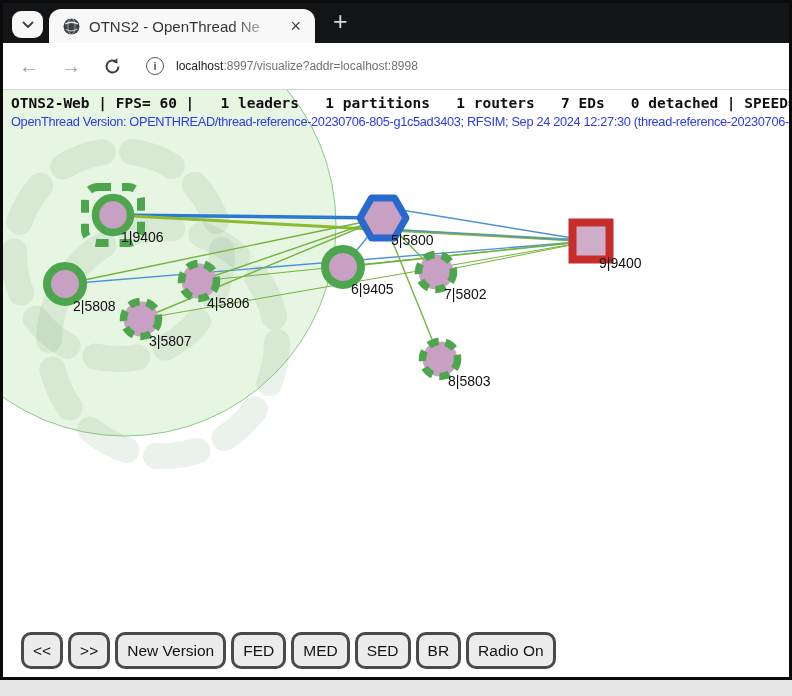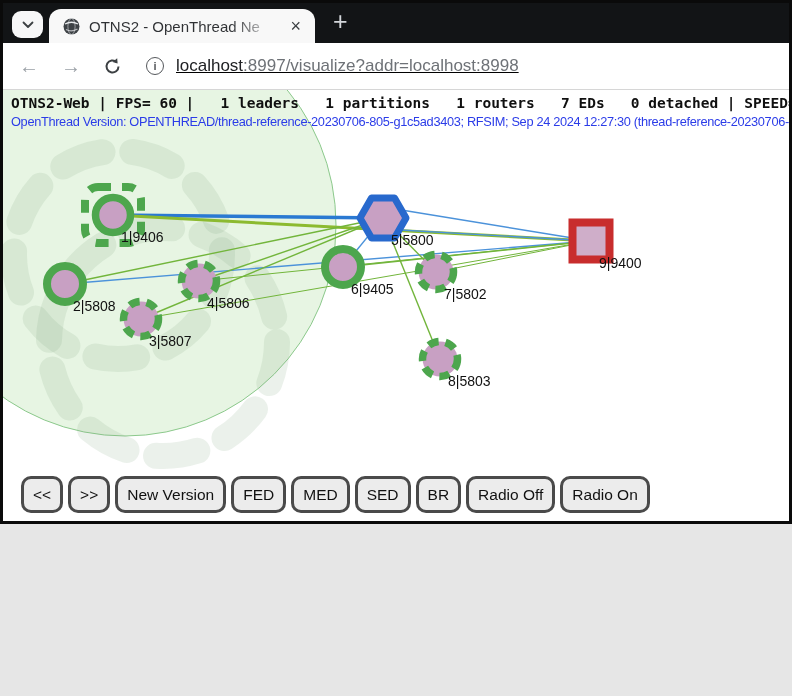--- a/index.html
+++ b/index.html
@@ -1,17 +1,17 @@
 <!DOCTYPE html>
 <html><head>
 <meta charset="utf-8">
 <style>
   html,body{margin:0;padding:0;background:#e6e6e6;}
   *{box-sizing:border-box;}
-  .window{width:792px;height:524px;border:3px solid #0a0a0a;position:relative;overflow:hidden;
+  .window{width:792px;height:680px;border:3px solid #0a0a0a;position:relative;overflow:hidden;
           background:#fff;font-family:"Liberation Sans",sans-serif;}
   
   .tabstrip{height:40px;background:#121416;position:relative;}
   .chevron-btn{position:absolute;left:9px;top:8px;width:31px;height:27px;background:#f7f7f8;
                border-radius:9px;display:flex;align-items:center;justify-content:center;cursor:pointer;}
   .tab{position:absolute;left:46px;top:6px;width:266px;height:34px;background:#f8f8f8;
        border-radius:12px 12px 0 0;display:flex;align-items:center;padding:0 10px 0 14px;}
   .favicon{width:17px;height:17px;margin-right:9px;flex:none;}
   .tab-title{flex:1;font-size:15px;white-space:nowrap;overflow:hidden;
              background:linear-gradient(90deg,#2f3134 72%,rgba(47,49,52,0) 96%);
@@ -20,21 +20,21 @@
   .newtab{position:absolute;left:330px;top:4px;color:#d3d6da;font-size:25px;font-weight:400;cursor:pointer;}
   
   .addressbar{height:47px;background:#fff;border-bottom:1px solid #d6d6d6;
               display:flex;align-items:center;padding-left:16px;}
   .nav-ico{font-size:20px;color:#9aa0a6;margin-right:22px;line-height:1;}
   .reload-ico{margin-right:24px;display:flex;}
   .url-box{display:flex;align-items:center;}
   .info-icon{width:18px;height:18px;border:1.8px solid #55585c;border-radius:50%;color:#55585c;
              display:flex;align-items:center;justify-content:center;font-size:11px;font-weight:700;
              margin-right:12px;flex:none;}
-  .url-text{font-size:17px;white-space:pre;text-decoration:underline;}
+  .url-text{font-size:12px;white-space:pre;}
   .url-host{color:#202124;}
   .url-rest{color:#6e7277;}
   
   .canvas{position:relative;height:600px;background:#fff;overflow:hidden;}
   #net{position:absolute;left:0;top:0;}
   .status1{position:absolute;left:8px;top:5px;font-family:"DejaVu Sans Mono","Liberation Mono",monospace;
            font-weight:700;font-size:14.5px;color:#101010;white-space:pre;}
   .status2{position:absolute;left:8px;top:24px;font-size:13.2px;letter-spacing:-0.35px;white-space:pre;
            transform:scaleX(0.97);transform-origin:left;}
   
@@ -163,20 +163,17 @@
       <button class="tb-btn">
         <span>MED</span>
       </button>
       <button class="tb-btn">
         <span>SED</span>
       </button>
       <button class="tb-btn">
         <span>BR</span>
       </button>
       <button class="tb-btn">
-        <span>Radio Off</span>
-      </button>
-      <button class="tb-btn">
         <span>Radio On</span>
       </button>
     </div>
 
 </div>
 
 </body></html>

